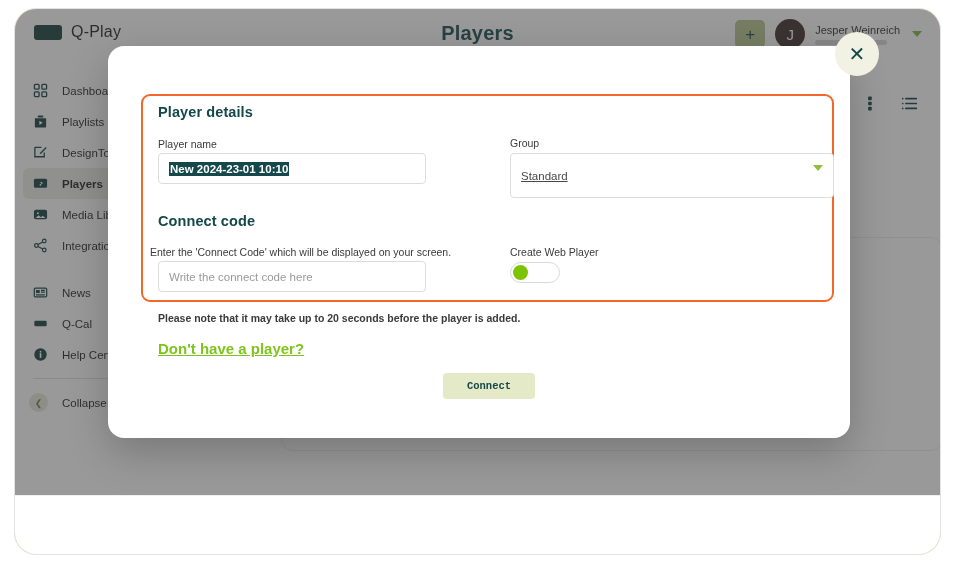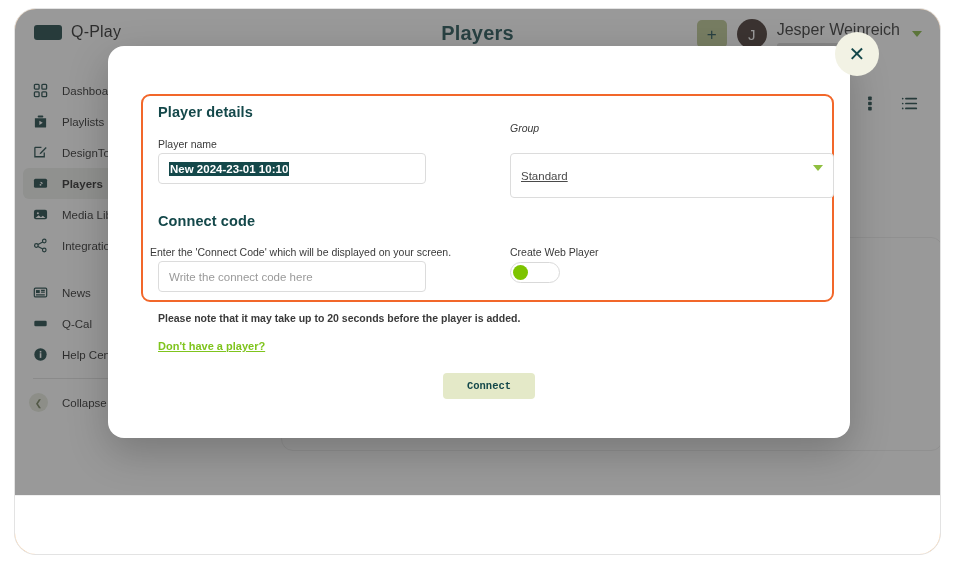--- a/index.html
+++ b/index.html
@@ -44,21 +44,21 @@
   .add-btn{
     width:30px;height:28px;border-radius:5px;background:#b9c48d;
     display:flex;align-items:center;justify-content:center;
     color:#14484a;font-size:17px;line-height:1;border:none;cursor:pointer;
   }
   .avatar{
     width:30px;height:30px;border-radius:50%;background:#3c2b26;
     color:#fff;font-size:15px;display:flex;align-items:center;justify-content:center;
   }
   .user-block{display:flex;flex-direction:column;gap:4px;}
-  .user-name{font-size:16px;color:#2c2c2c;white-space:nowrap;}
+  .user-name{font-size:11px;color:#2c2c2c;white-space:nowrap;}
   .user-sub{width:72px;height:5px;border-radius:3px;background:#d8d8d8;}
   .chev-down{
     width:0;height:0;border-left:5px solid transparent;border-right:5px solid transparent;
     border-top:6px solid #7fb53a;margin-left:2px;
   }
   
   .sidebar{
     position:absolute;left:0;top:52px;width:200px;bottom:58px;
     background:#ffffff;
   }
@@ -142,21 +142,21 @@
   }
   .selected-text{
     background:#14484a;color:#ffffff;font-weight:bold;font-size:11.5px;
     padding:1px 1px;
   }
   .placeholder-text{color:#9a9a9a;font-size:11.5px;}
   .note-text{
     position:absolute;font-size:10.5px;color:#3a3a3a;font-weight:bold;
   }
   .link-text{
-    position:absolute;font-size:11px;color:#7fc41d;font-weight:bold;
+    position:absolute;font-size:15px;color:#7fc41d;font-weight:bold;
     text-decoration:underline;cursor:pointer;
   }
   .toggle{
     position:absolute;width:50px;height:21px;border-radius:11px;
     background:#ffffff;border:1px solid #d9d9d9;cursor:pointer;box-sizing:border-box;
   }
   .toggle-knob{
     position:absolute;left:2px;top:2px;width:15px;height:15px;border-radius:50%;
     background:#7dc400;
   }
@@ -334,21 +334,21 @@
 
       <div class="hl-box"></div>
 
       <div class="sec-title" style="left:40px;top:58px;">Player details</div>
 
       <div class="fld-label" style="left:40px;top:92px;">Player name</div>
       <div class="txt-input" style="left:40px;top:107px;width:268px;display:flex;align-items:center;">
         <span class="selected-text">New 2024-23-01 10:10</span>
       </div>
 
-      <div class="fld-label" style="left:392px;top:76px;font-style:italic;">Group</div>
+      <div class="fld-label" style="left:392px;top:91px;">Group</div>
       <div class="sel-value" style="left:392px;top:107px;width:324px;">
         <span>Standard</span>
         <span class="sel-chev"></span>
       </div>
 
       <div class="sec-title" style="left:40px;top:167px;">Connect code</div>
 
       <div class="fld-label" style="left:32px;top:200px;">Enter the 'Connect Code' which will be displayed on your screen.</div>
       <div class="txt-input" style="left:40px;top:215px;width:268px;display:flex;align-items:center;">
         <span class="placeholder-text">Write the connect code here</span>

